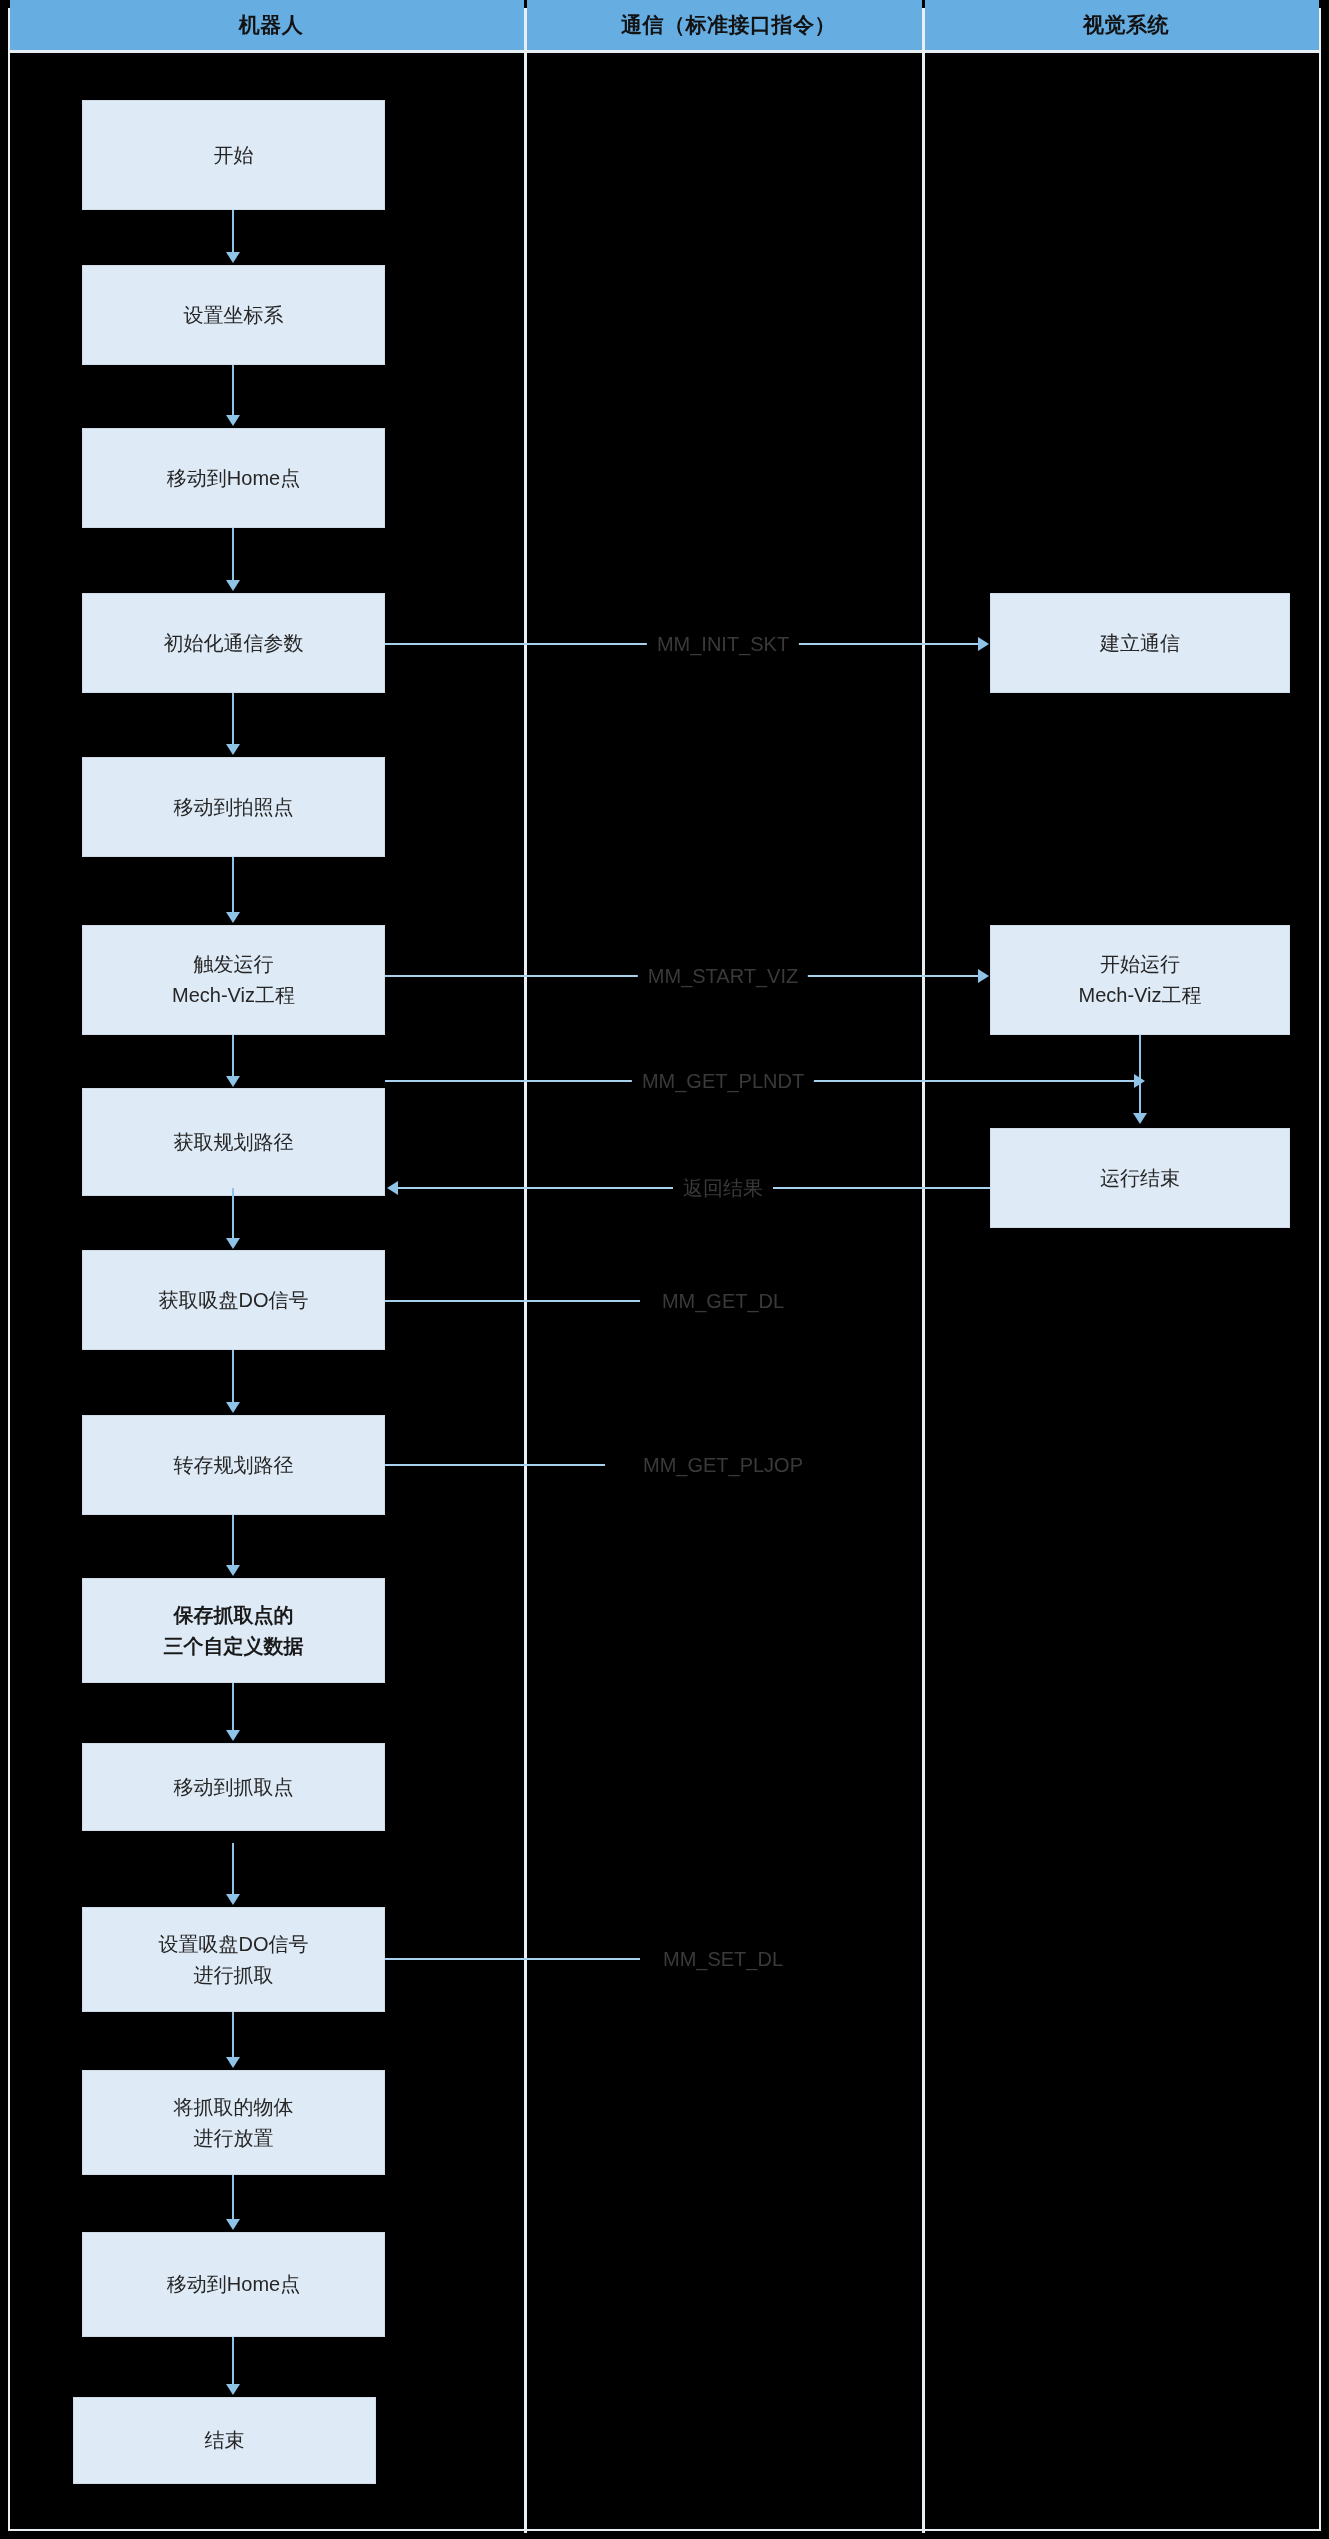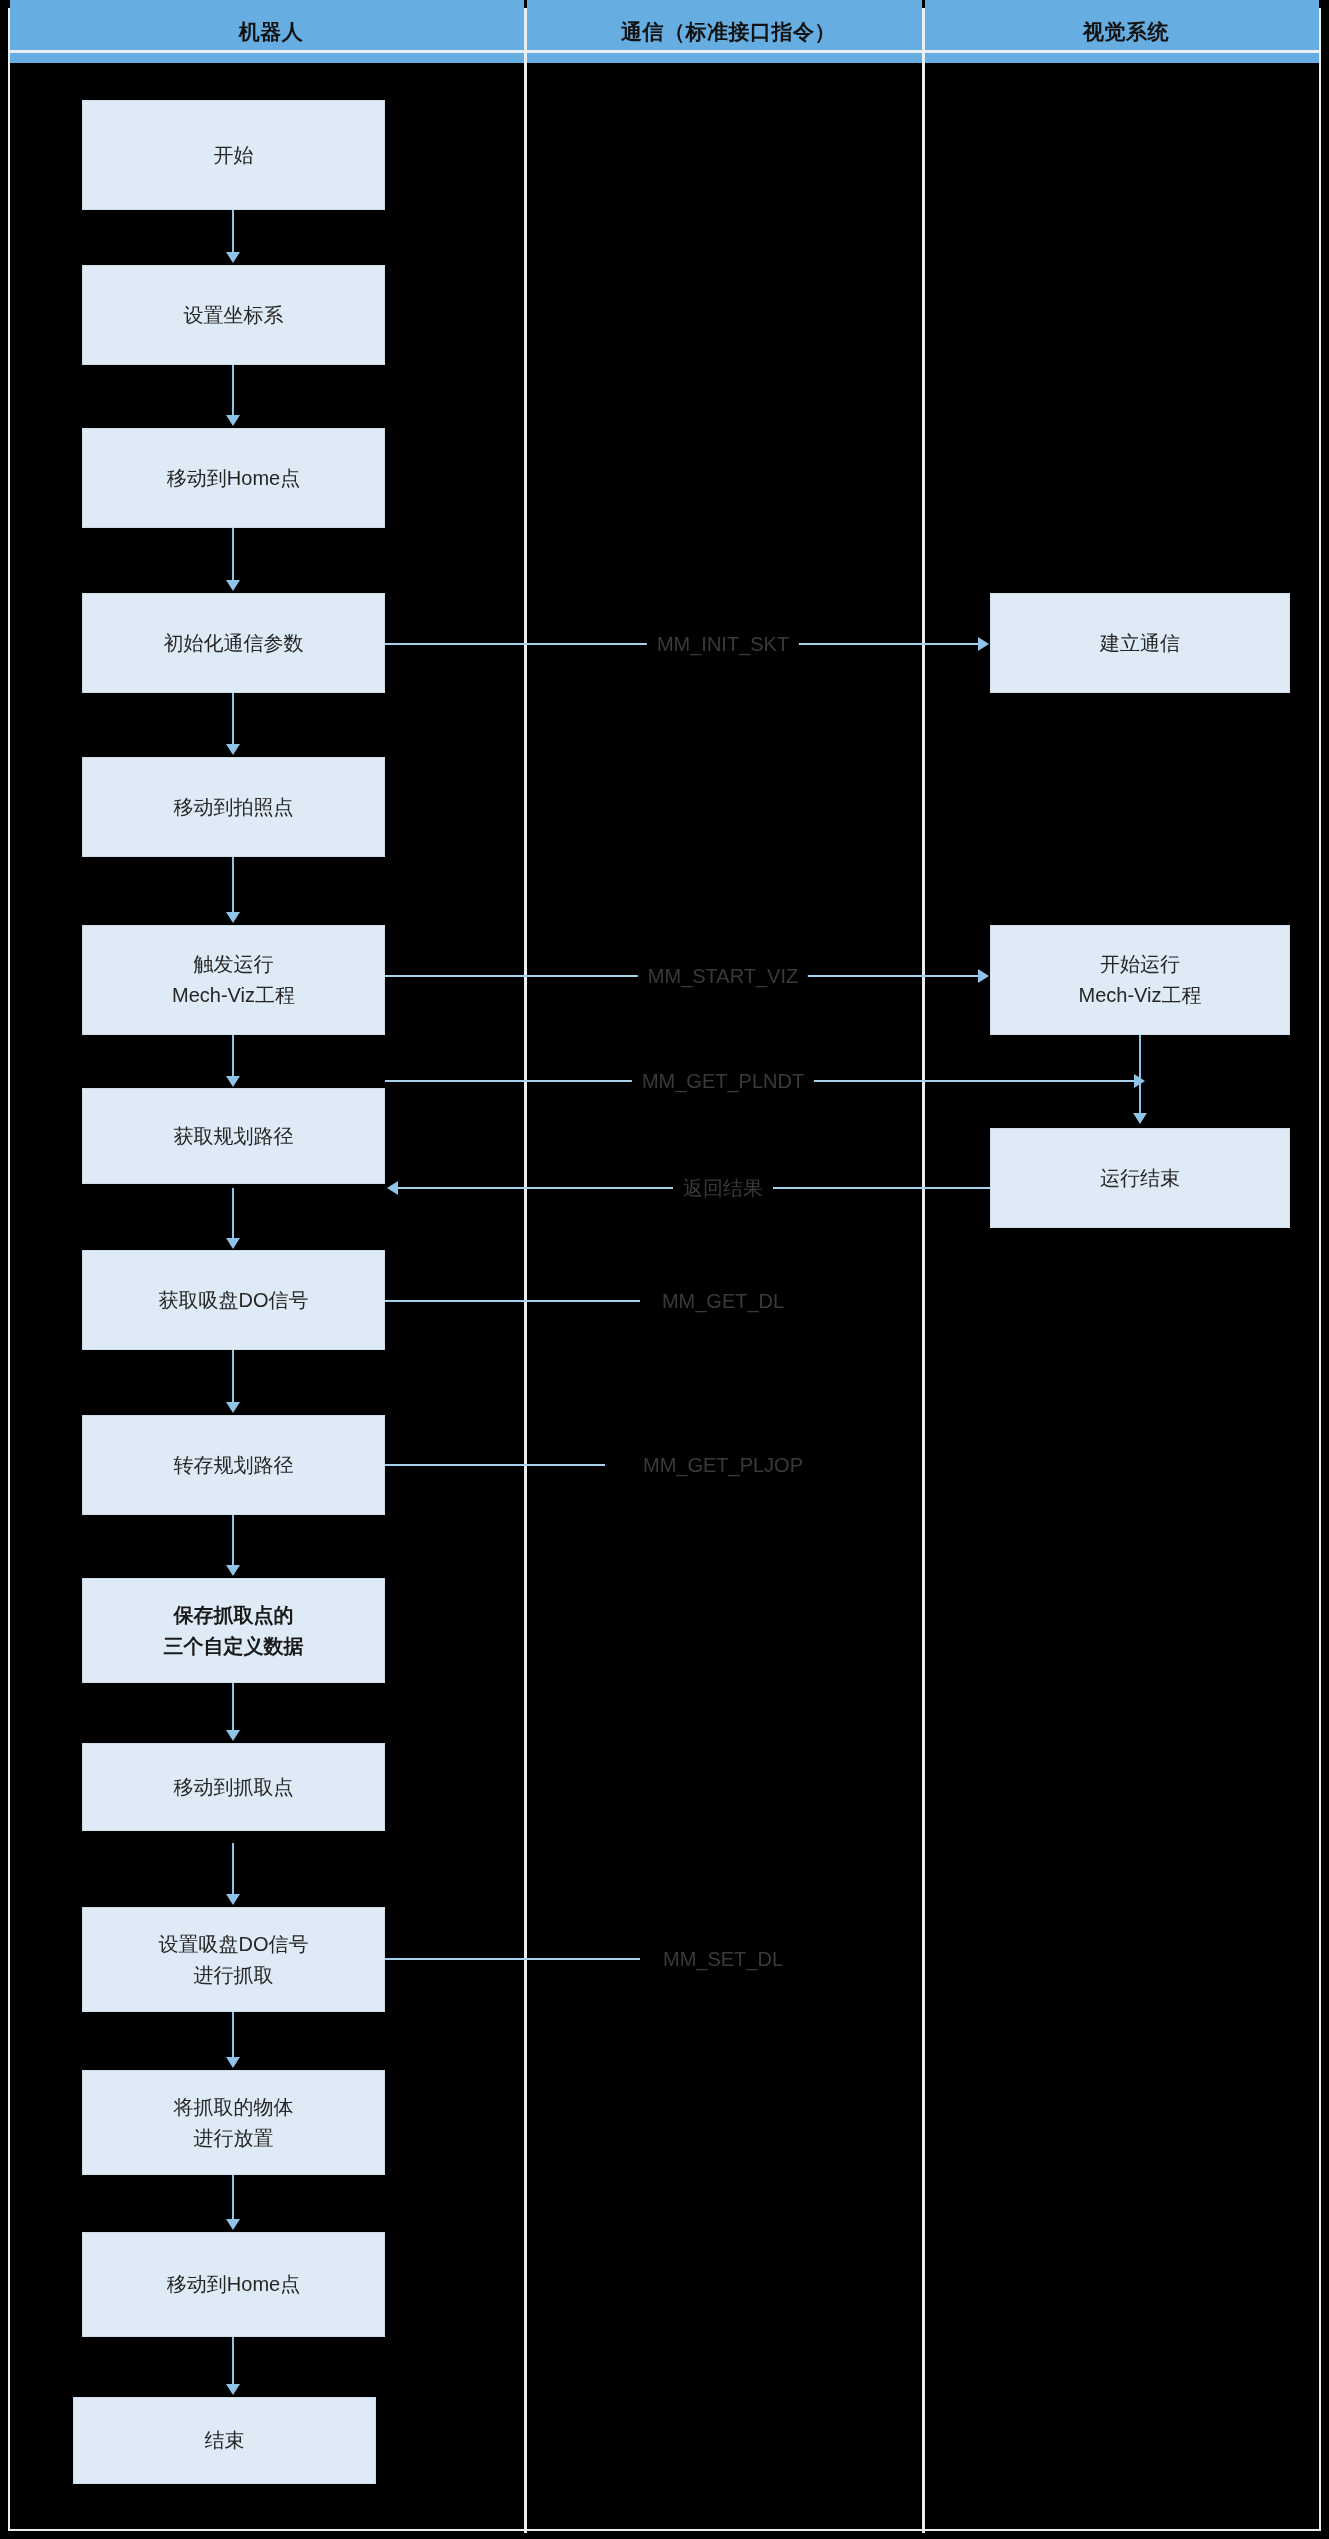--- a/index.html
+++ b/index.html
@@ -25,21 +25,21 @@
   .lane-divider {
     position: absolute;
     top: 0px;
     width: 3px;
     height: 2523px;
     background: #e9eef2;
   }
   .lane-header {
     position: absolute;
     top: 0px;
-    height: 63px;
+    height: 50px;
     background: #66ADE2;
     color: #121212;
     font-size: 21px;
     font-weight: bold;
     display: flex;
     align-items: center;
     justify-content: center;
     letter-spacing: 0.5px;
     padding-left: 8px;
   }
@@ -153,21 +153,21 @@
       </div>
   </div>
 
   <div class="node" style="left:82px; top:925px; width:303px; height:110px;">
     <div class="lines">
       <span>触发运行</span>
       <span>Mech-Viz工程</span>
     </div>
   </div>
 
-  <div class="node" style="left:82px; top:1088px; width:303px; height:96px;justify-content:flex-end;">
+  <div class="node" style="left:82px; top:1088px; width:303px; height:108px;justify-content:flex-end;">
     <div class="lines">
         <span>获取规划路径</span>
       </div>
   </div>
 
   <div class="node" style="left:82px; top:1250px; width:303px; height:100px;">
     <div class="lines">
         <span>获取吸盘DO信号</span>
       </div>
   </div>

